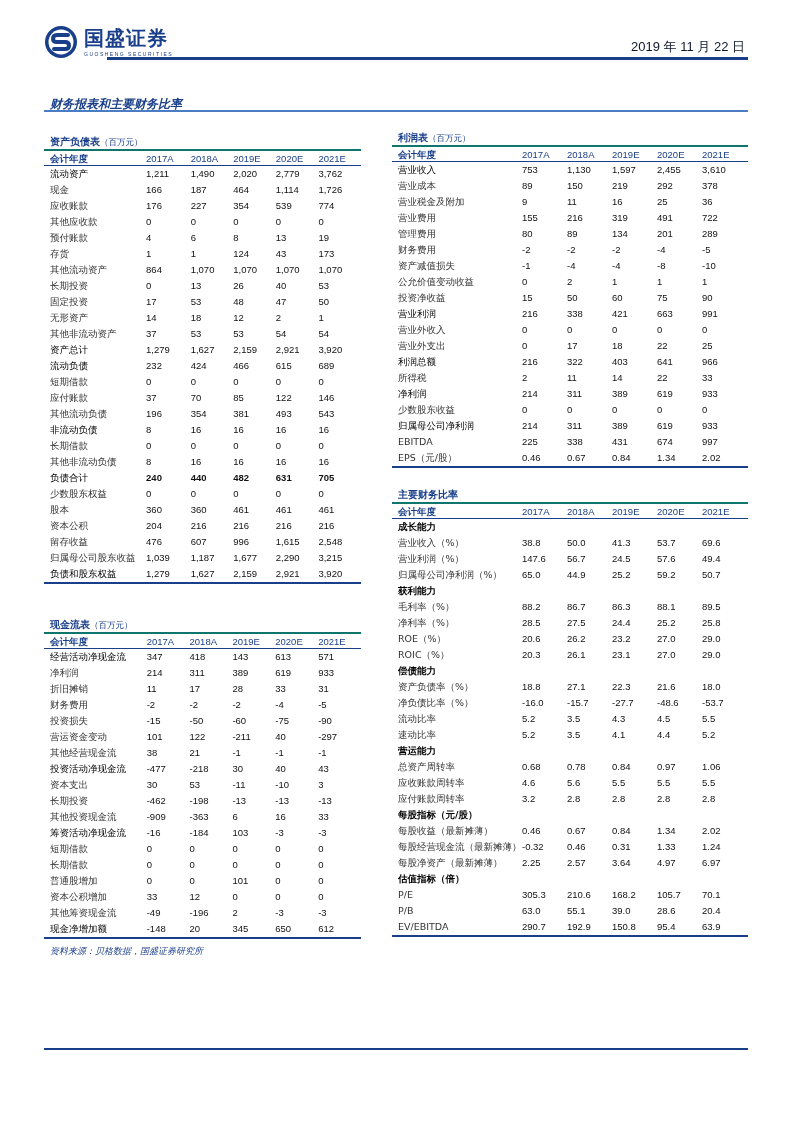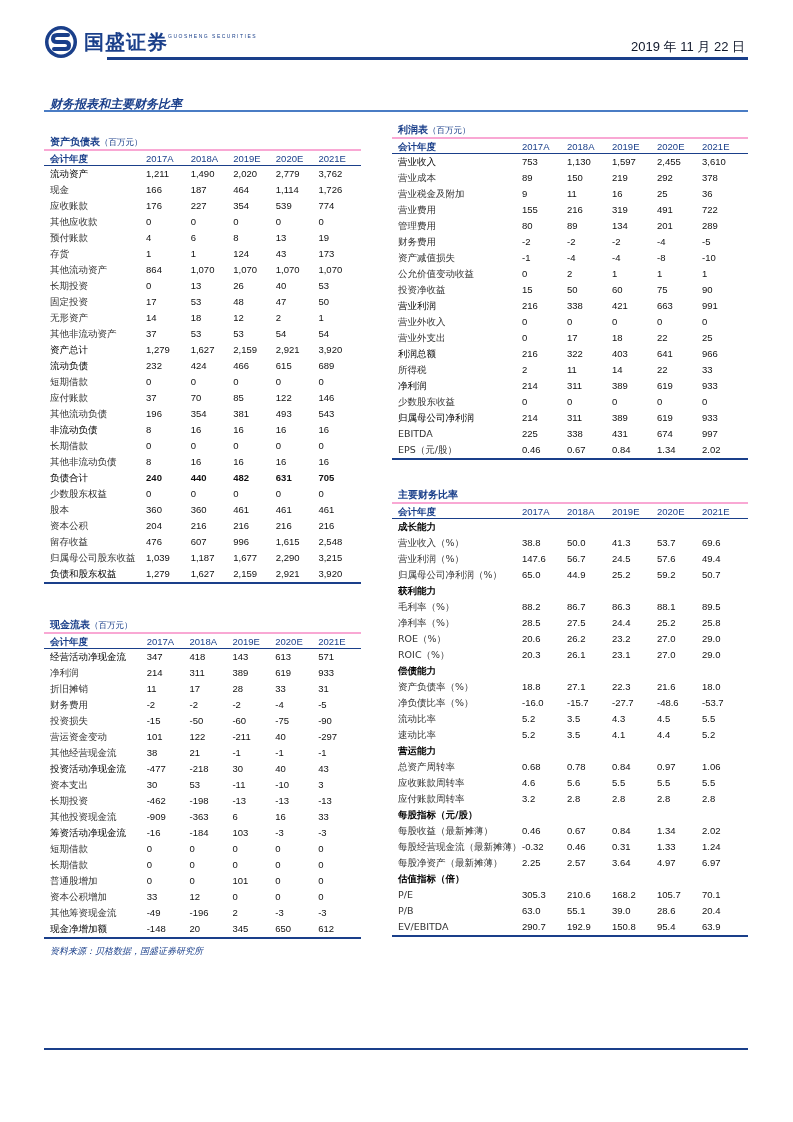--- a/index.html
+++ b/index.html
@@ -1,54 +1,54 @@
 <!DOCTYPE html>
 <html><head>
 <meta charset="utf-8">
 <style>
   * { box-sizing: border-box; margin: 0; padding: 0; }
   html, body { width: 793px; height: 1122px; background: #ffffff; overflow: hidden; }
   body { position: relative; font-family: "DejaVu Sans", "Liberation Sans", sans-serif; color: #111; }
 
   .logo { position: absolute; left: 44px; top: 22px; height: 40px; display: flex; align-items: center; }
   .logo-mark { width: 34px; height: 34px; }
-  .logo-text { margin-left: 6px; display: flex; flex-direction: row; }
+  .logo-text { margin-left: 6px; display: flex; flex-direction: column; }
   .logo-cn { font-size: 20px; font-weight: bold; color: #1a3f8a; letter-spacing: 1px; line-height: 22px; }
   .logo-en { font-size: 5px; color: #1a3f8a; letter-spacing: 1.5px; margin-top: 2px; font-family: "Liberation Sans", sans-serif; }
 
   .date { position: absolute; right: 48px; top: 38px; font-size: 13px; color: #0f172a; font-family: Liberation Sans, sans-serif; }
   .header-rule { position: absolute; left: 107px; top: 57px; width: 641px; height: 3px; background: #1a3f8a; }
 
   .section-title { position: absolute; left: 50px; top: 96px; font-size: 12px; font-weight: bold; font-style: italic; color: #1a3f8a; }
   .section-rule { position: absolute; left: 44px; top: 110px; width: 704px; height: 2px; background: #4a7cc4; }
 
   .tbl { position: absolute; font-size: 9.5px; }
   .tbl .ttl { font-size: 10px; font-weight: bold; color: #1a3f8a; height: 14px; line-height: 14px; padding-left: 6px; }
   .tbl .ttl .unit { font-weight: normal; font-size: 8.5px; color: #1a3f8a; }
-  .tbl .hdr { display: flex; height: 17px; line-height: 15px; border-top: 2px solid #f9a8d4; border-bottom: 1px solid #1a3f8a; color: #1a3f8a; }
+  .tbl .hdr { display: flex; height: 17px; line-height: 15px; border-top: 2px solid #0f766e; border-bottom: 1px solid #1a3f8a; color: #1a3f8a; }
   .tbl .hdr .lbl { font-weight: bold; }
   .row { display: flex; height: 16px; line-height: 16px; }
   .lbl { padding-left: 6px; white-space: nowrap; overflow: visible; }
   .row .lbl { color: #333; }
   .row.b .lbl { font-weight: normal; color: #000; }
   .row.bb .v { font-weight: bold; }
   .v { font-family: "Liberation Sans", sans-serif; white-space: nowrap; }
   .hdr .v { font-family: "Liberation Sans", sans-serif; }
   .tbl .endrule { height: 2px; background: #1a3f8a; }
 
   #bs { left: 44px; top: 135px; width: 317px; }
   #bs .lbl { width: 103px; }
   #bs .v { width: 43px; }
   #bs .v:nth-child(2) { width: 45px; }
 
   #cf { left: 44px; top: 618px; width: 317px; }
   #cf .lbl { width: 103px; }
   #cf .v { width: 43px; }
 
-  #is { left: 392px; top: 123px; width: 356px; }
+  #is { left: 392px; top: 131px; width: 356px; }
   #is .lbl { width: 130px; }
   #is .v { width: 45px; }
 
   #fr { left: 392px; top: 488px; width: 356px; }
   #fr .lbl { width: 130px; }
   #fr .v { width: 45px; }
   #fr .row.cat .lbl { font-weight: bold; color: #000; }
 
   .source { position: absolute; left: 50px; top: 945px; font-size: 9px; font-style: italic; color: #1a3f8a; text-align: right; }
   .footer-rule { position: absolute; left: 44px; top: 1048px; width: 704px; height: 2px; background: #1a3f8a; }

